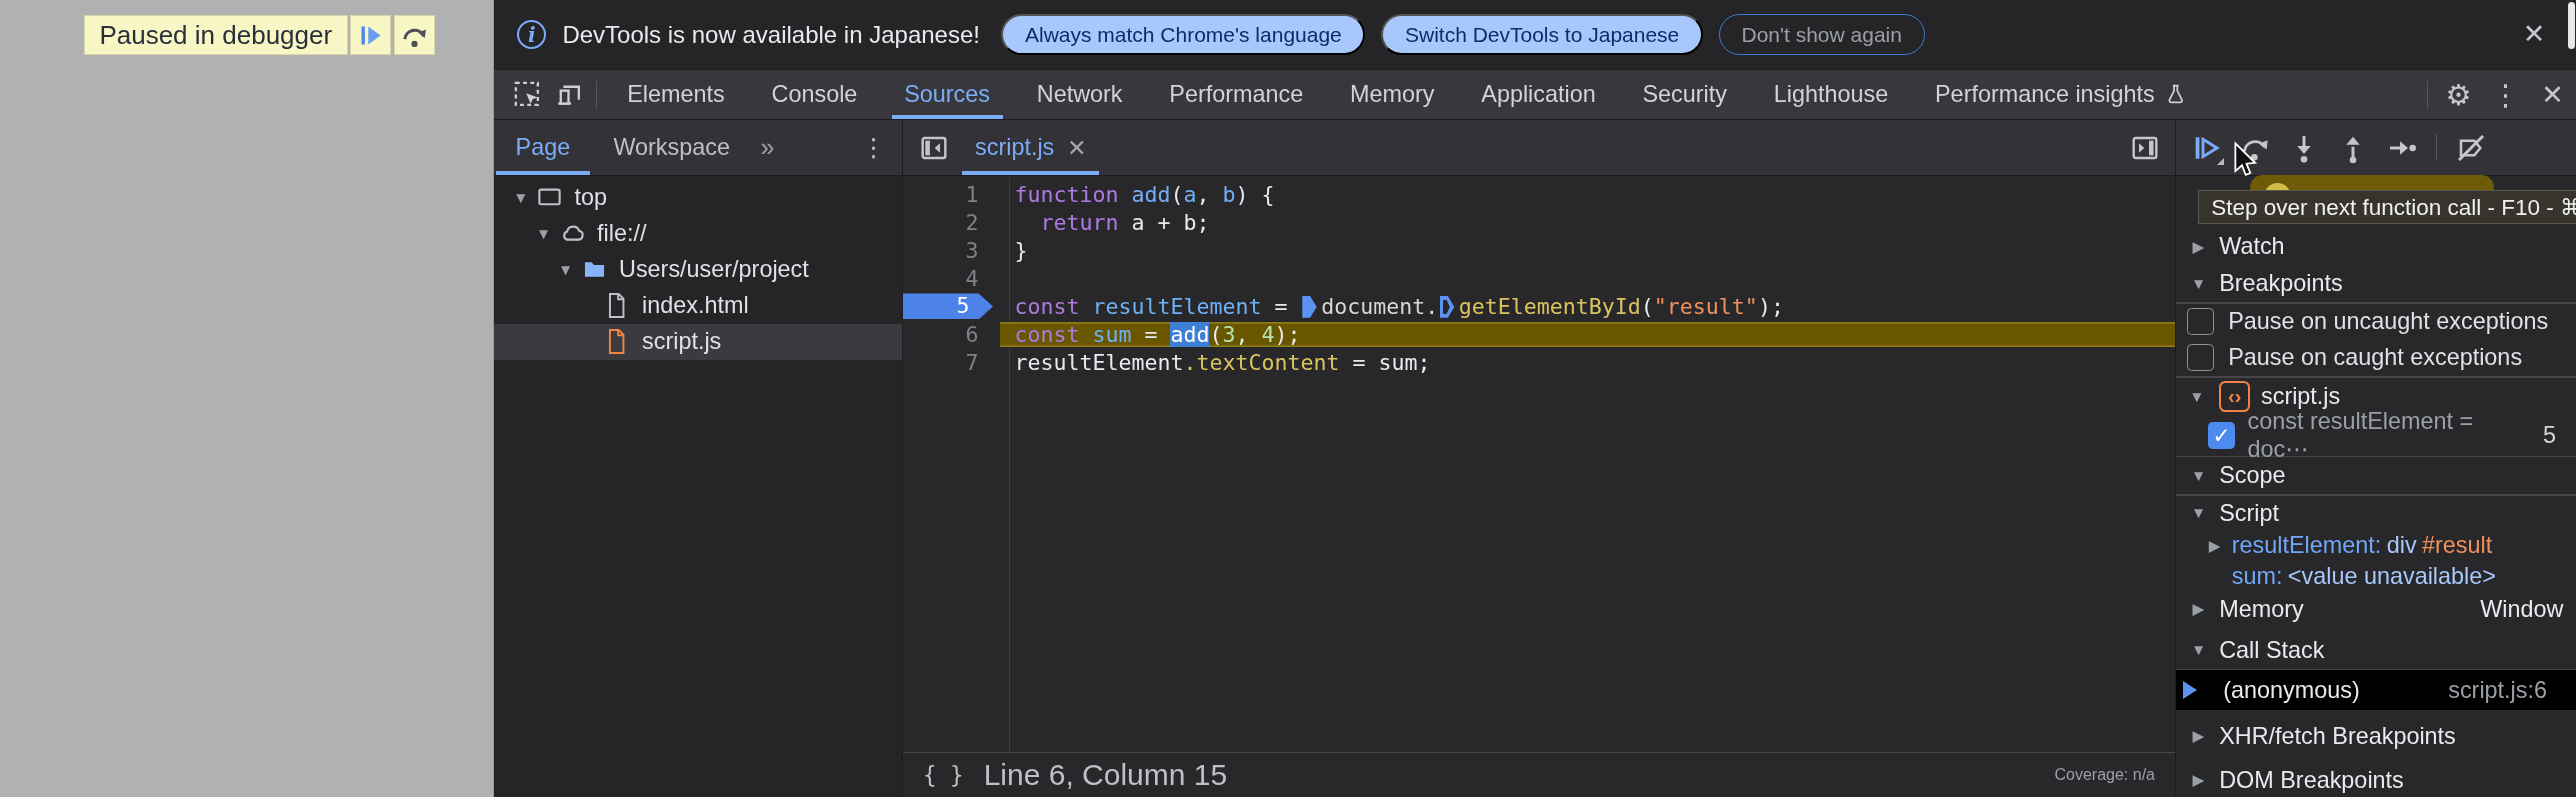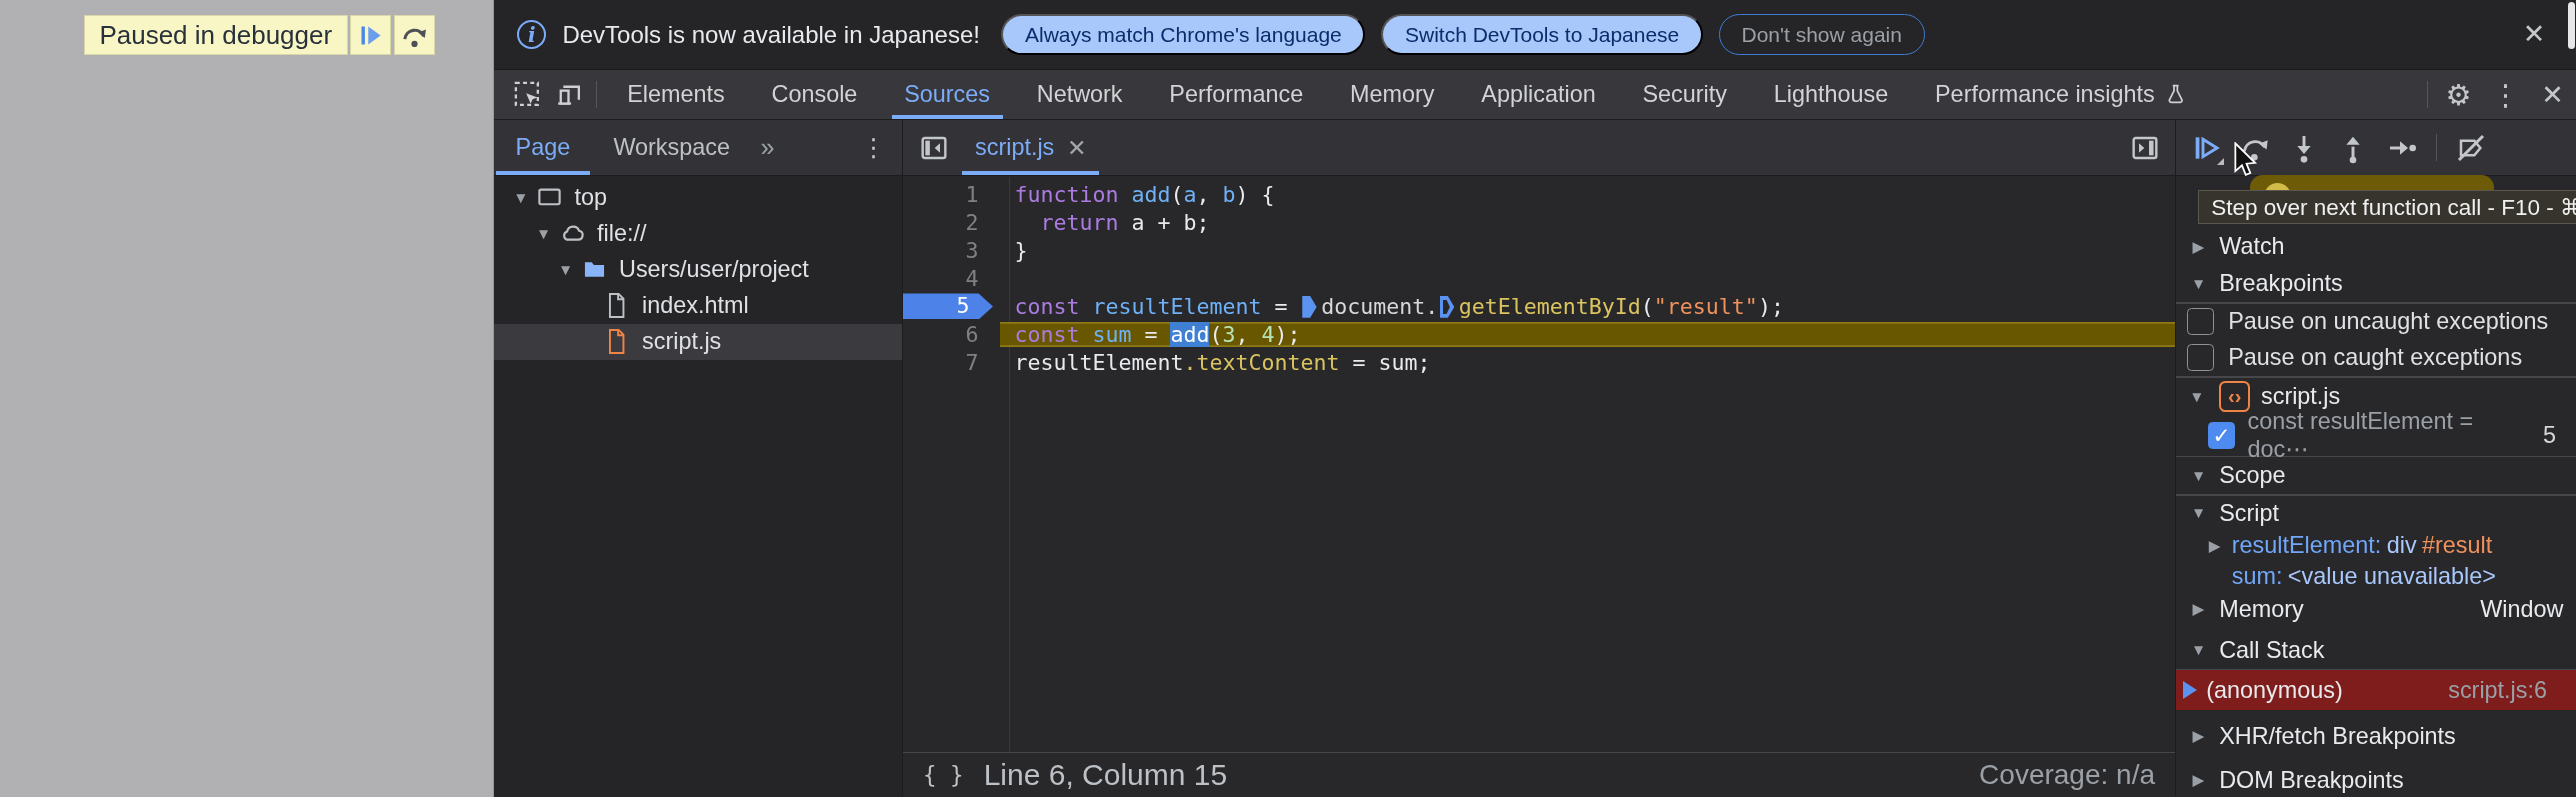--- a/index.html
+++ b/index.html
@@ -91,21 +91,21 @@
   .badge.outline { background:#5b93f0; }
   .badge.outline::after { content:""; position:absolute; left:2.7px; top:3.6px; width:7.2px; height:14.4px;
     background:#28282b; clip-path:polygon(0 0,55% 0,100% 50%,55% 100%,0 100%); }
 
   
   .statusbar { position:absolute; left:0; right:0; bottom:0; height:45px; border-top:0.9px solid #47474b;
     display:flex; align-items:center; padding:0 20px; background:#28282b; }
   .statusbar .braces { font-family:"DejaVu Sans Mono",monospace; color:#bdc1c6; font-size:22.5px; margin-right:20px; }
   .statusbar .pos { color:#bdc1c6; font-size:30px; }
   .statusbar .spacer { flex:1; }
-  .statusbar .cov { color:#9aa0a6; font-size:28px; }
+  .statusbar .cov { color:#9aa0a6; font-size:16px; }
 
   
   .dbg-toolbar { height:56px; background:#333337; border-bottom:0.9px solid #1c1c1e;
     display:flex; align-items:center; padding-left:7.2px; gap:1.8px; position:relative; }
   .dbg-btn { width:47px; height:47px; display:flex; align-items:center; justify-content:center; position:relative; }
   .dbg-toolbar .vsep { width:0.9px; height:27px; background:#55555a; margin:0 9px; }
   .corner { position:absolute; right:6.3px; bottom:6.3px; width:0; height:0;
     border-left:7.2px solid transparent; border-bottom:7.2px solid #b9bcbf; }
   .cursor-ov { position:absolute; left:56px; top:21.6px; z-index:30; }
 
@@ -124,21 +124,21 @@
   .checkbox.checked { background:#4d8bf0; border-color:#4d8bf0; color:#fff; display:flex;
     align-items:center; justify-content:center; font-size:21.6px; }
   .grp-row { height:38px; display:flex; align-items:center; padding-left:9px; gap:10.8px; font-size:23.4px; }
   .srcico { width:31px; height:31px; border:2.7px solid #ee8445; border-radius:6.3px; color:#ee8445;
     display:flex; align-items:center; justify-content:center; font-size:20px; font-weight:bold; flex:none; }
   .bp-entry { height:40px; display:flex; align-items:center; padding-left:32px; gap:12.6px; font-size:23.4px; color:#9aa0a6; }
   .bp-entry .num { margin-left:auto; padding-right:20px; color:#d5d6d8; }
   .scope-row { height:31px; display:flex; align-items:center; padding-left:27px; gap:5.4px; font-size:23.4px; }
   .k-blue { color:#71a7f8; } .v-peri { color:#a8c7fa; } .v-orange { color:#f0915c; }
   .right-val { margin-left:auto; padding-right:12.6px; color:#e8eaed; font-size:23.4px; }
-  .frame-row { height:40px; display:flex; align-items:center; background:#7f1d1d; padding-left:7.2px; gap:9px; font-size:23.4px; }
+  .frame-row { height:40px; display:flex; align-items:center; background:#000000; padding-left:7.2px; gap:26px; font-size:23.4px; }
   .frame-row .loc { margin-left:auto; padding-right:29px; color:#9aa0a6; }
   .tri { font-size:15.3px; color:#9aa0a6; width:23.4px; text-align:center; flex:none; }
   .arrow-right { width:0; height:0; border-left:14.4px solid #5b93f0; border-top:9px solid transparent;
     border-bottom:9px solid transparent; flex:none; }
   svg { display:block; }
 </style>
 </head>
 <body>
 
 <div class="stage">

